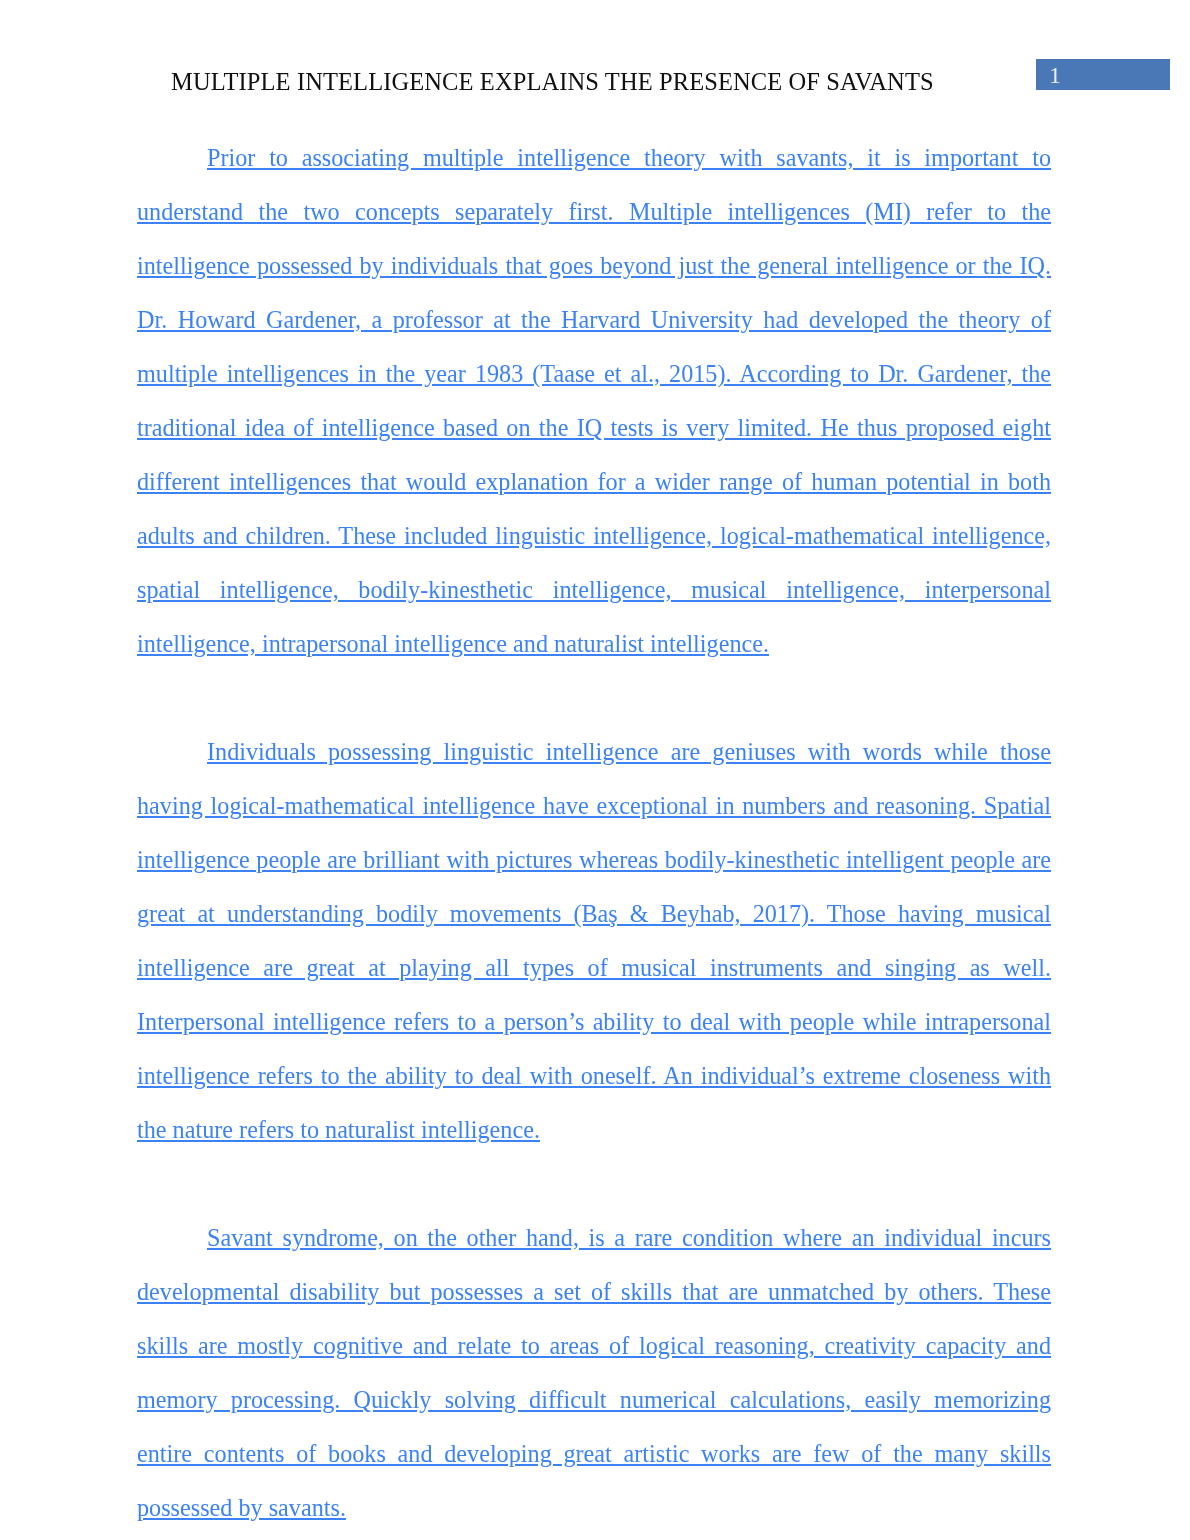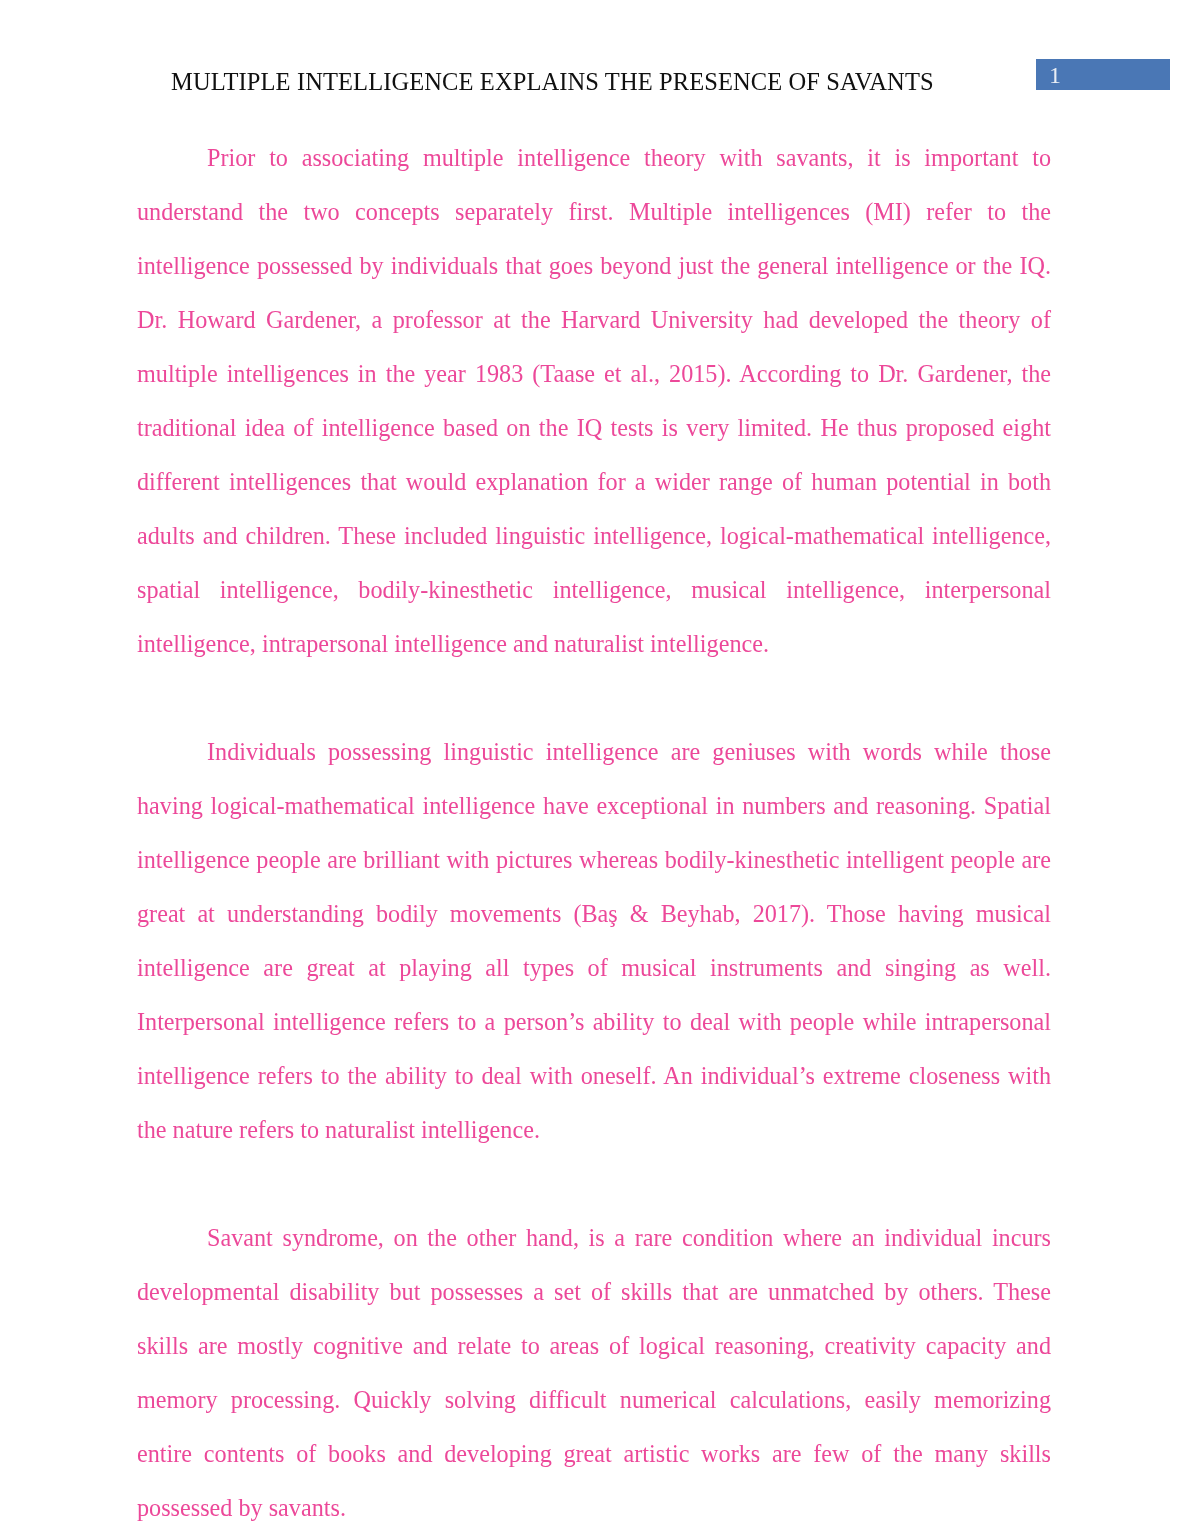--- a/index.html
+++ b/index.html
@@ -67,22 +67,23 @@
     top: 131px;
     width: 914px;
   }
   p.para {
     margin: 0 0 0 0;
     text-align: justify;
     text-justify: inter-word;
     text-indent: 70px;
     font-size: 24.2px;
     line-height: 54px;
-    color: #ec4899;
+    color: #3b82f6;
     hyphens: none;
+    text-decoration: underline;
   }
   p.para + p.para {
     margin-top: 54px;
   }
 </style>
 </head>
 <body>
 
 <div class="page">
 

